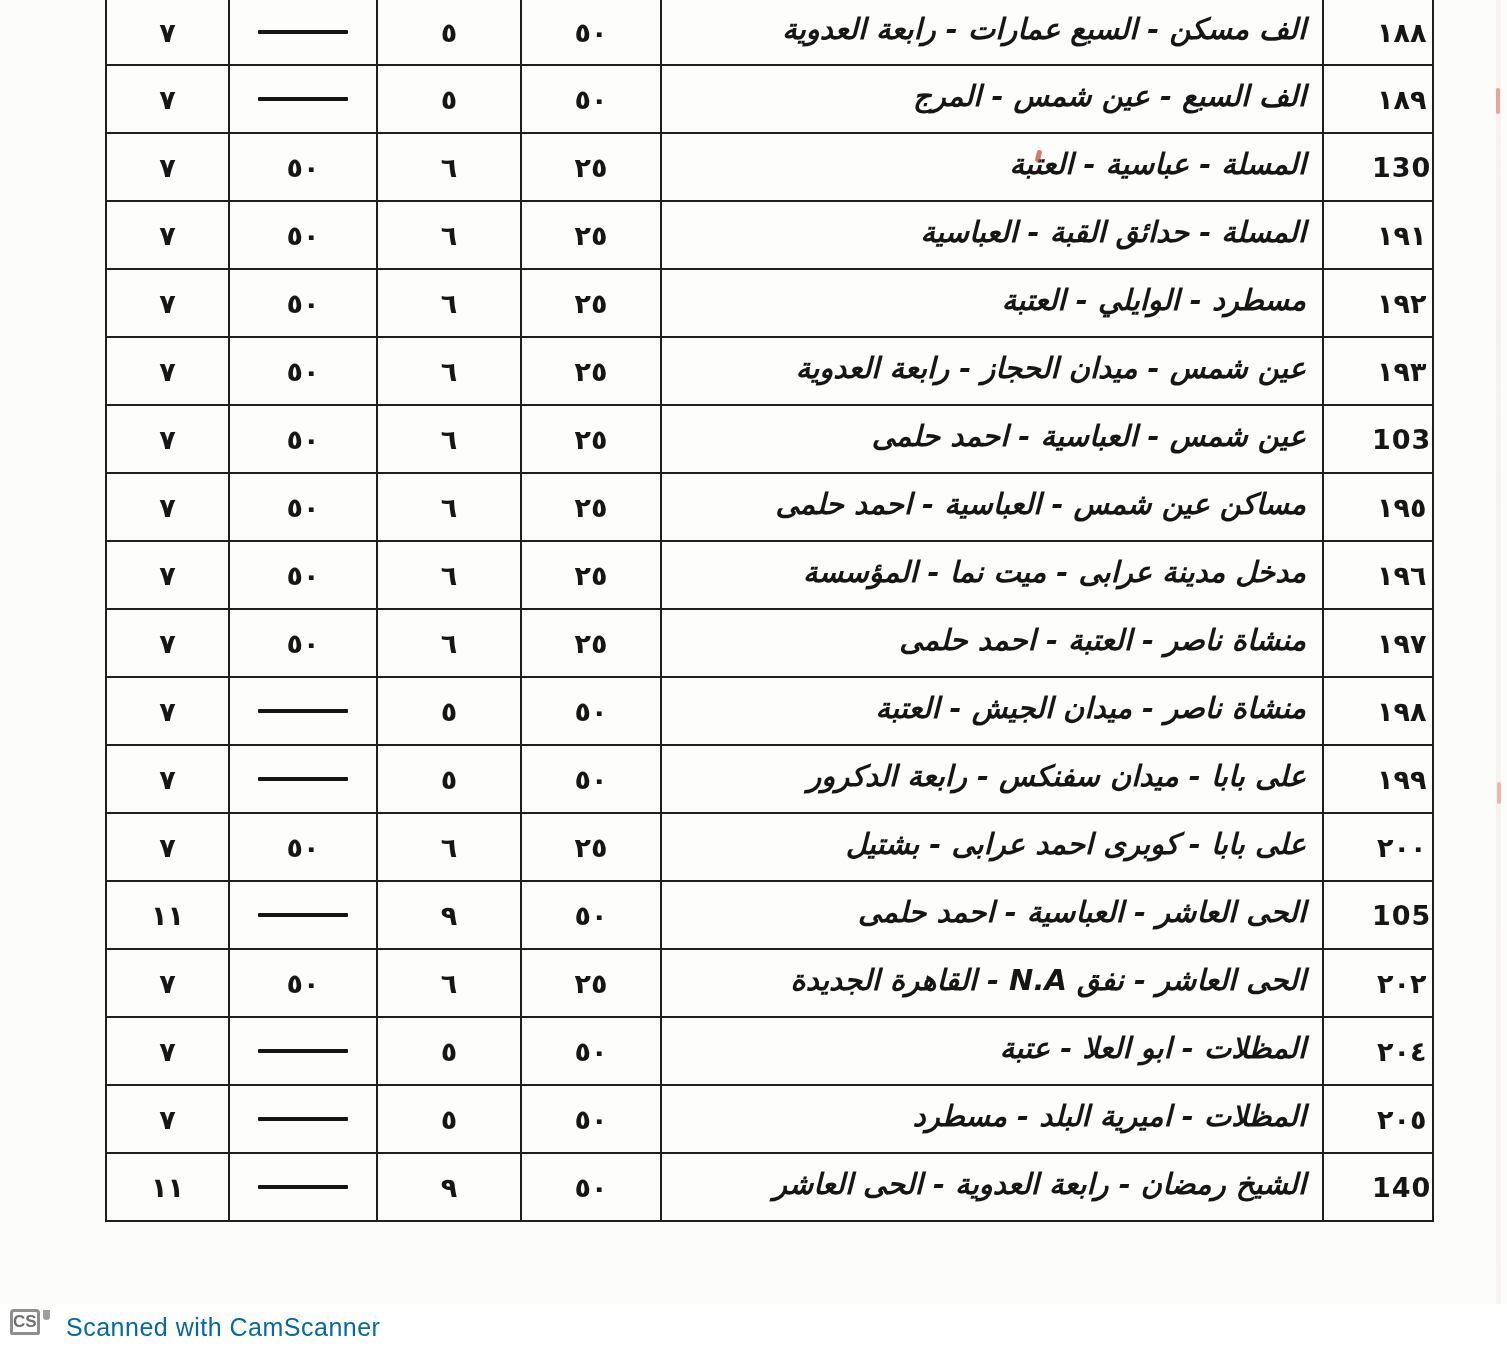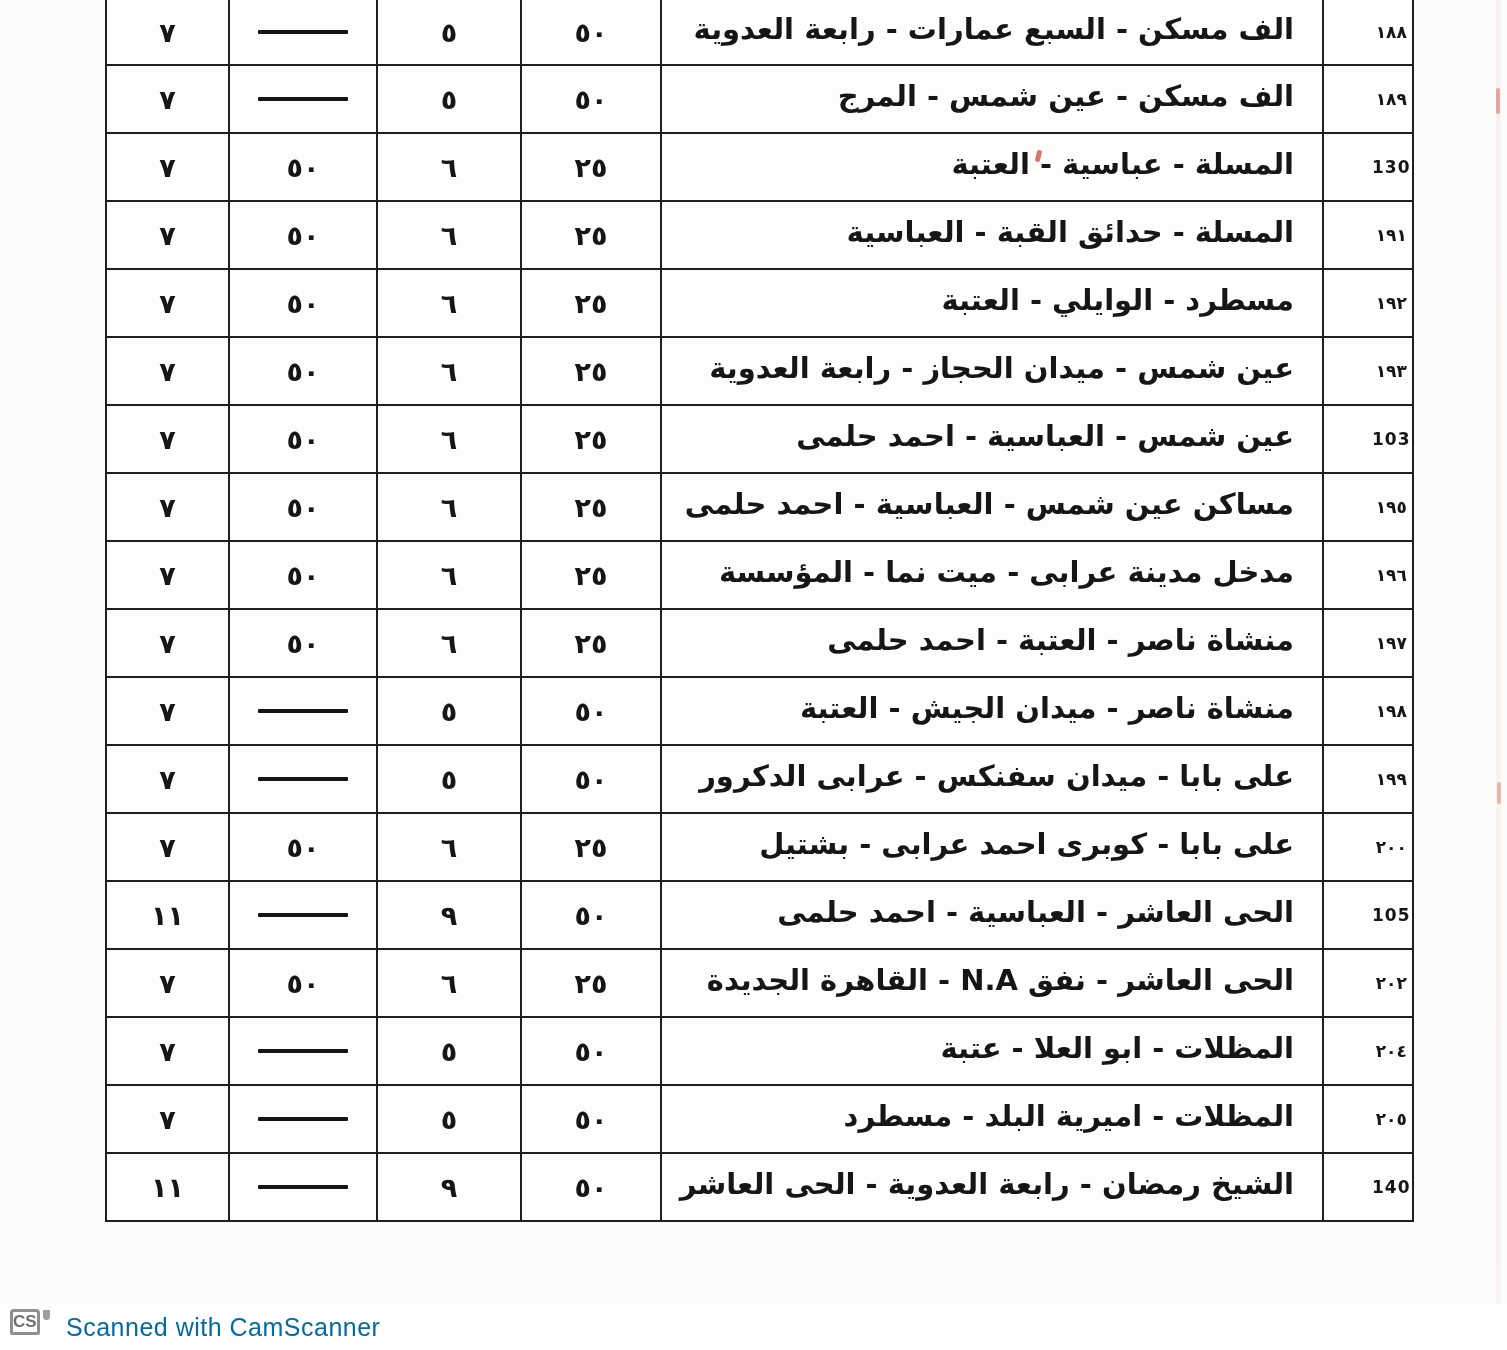--- a/index.html
+++ b/index.html
@@ -30,24 +30,25 @@
   table.routes tr.first{height:66px;}
   td.val, td.no{
     text-align:center;
     direction:ltr;
     font-size:27px;
     letter-spacing:1px;
   }
   td.name{
     direction:rtl;
     text-align:right;
-    padding:0 28px 6px 8px;
+    padding:0 16px 6px 8px;
     font-size:29px;
-  }
-  td.no{font-size:17px;padding-left:48px;}
+    font-style:italic;
+  }
+  td.no{font-size:27px;padding-left:48px;}
   
   td.val.dash::after{
     content:"";
     display:block;
     width:62%;
     height:4px;
     background:#151515;
     margin:0 auto;
     border-radius:1px;
   }
@@ -120,21 +121,21 @@
         <td class="val">٥</td>
         <td class="val">٥٠</td>
         <td class="name">الف مسكن - السبع عمارات - رابعة العدوية</td>
         <td class="no">١٨٨</td>
       </tr>
       <tr>
         <td class="val">٧</td>
         <td class="val dash"></td>
         <td class="val">٥</td>
         <td class="val">٥٠</td>
-        <td class="name">الف مسكن - عين شمس - المرج</td>
+        <td class="name">الف السبع - عين شمس - المرج</td>
         <td class="no">١٨٩</td>
       </tr>
       <tr>
         <td class="val">٧</td>
         <td class="val">٥٠</td>
         <td class="val">٦</td>
         <td class="val">٢٥</td>
         <td class="name">المسلة - عباسية - العتبة</td>
         <td class="no">130</td>
       </tr>
@@ -200,21 +201,21 @@
         <td class="val">٥</td>
         <td class="val">٥٠</td>
         <td class="name">منشاة ناصر - ميدان الجيش - العتبة</td>
         <td class="no">١٩٨</td>
       </tr>
       <tr>
         <td class="val">٧</td>
         <td class="val dash"></td>
         <td class="val">٥</td>
         <td class="val">٥٠</td>
-        <td class="name">على بابا - ميدان سفنكس - عرابى الدكرور</td>
+        <td class="name">على بابا - ميدان سفنكس - رابعة الدكرور</td>
         <td class="no">١٩٩</td>
       </tr>
       <tr>
         <td class="val">٧</td>
         <td class="val">٥٠</td>
         <td class="val">٦</td>
         <td class="val">٢٥</td>
         <td class="name">على بابا - كوبرى احمد عرابى - بشتيل</td>
         <td class="no">٢٠٠</td>
       </tr>

